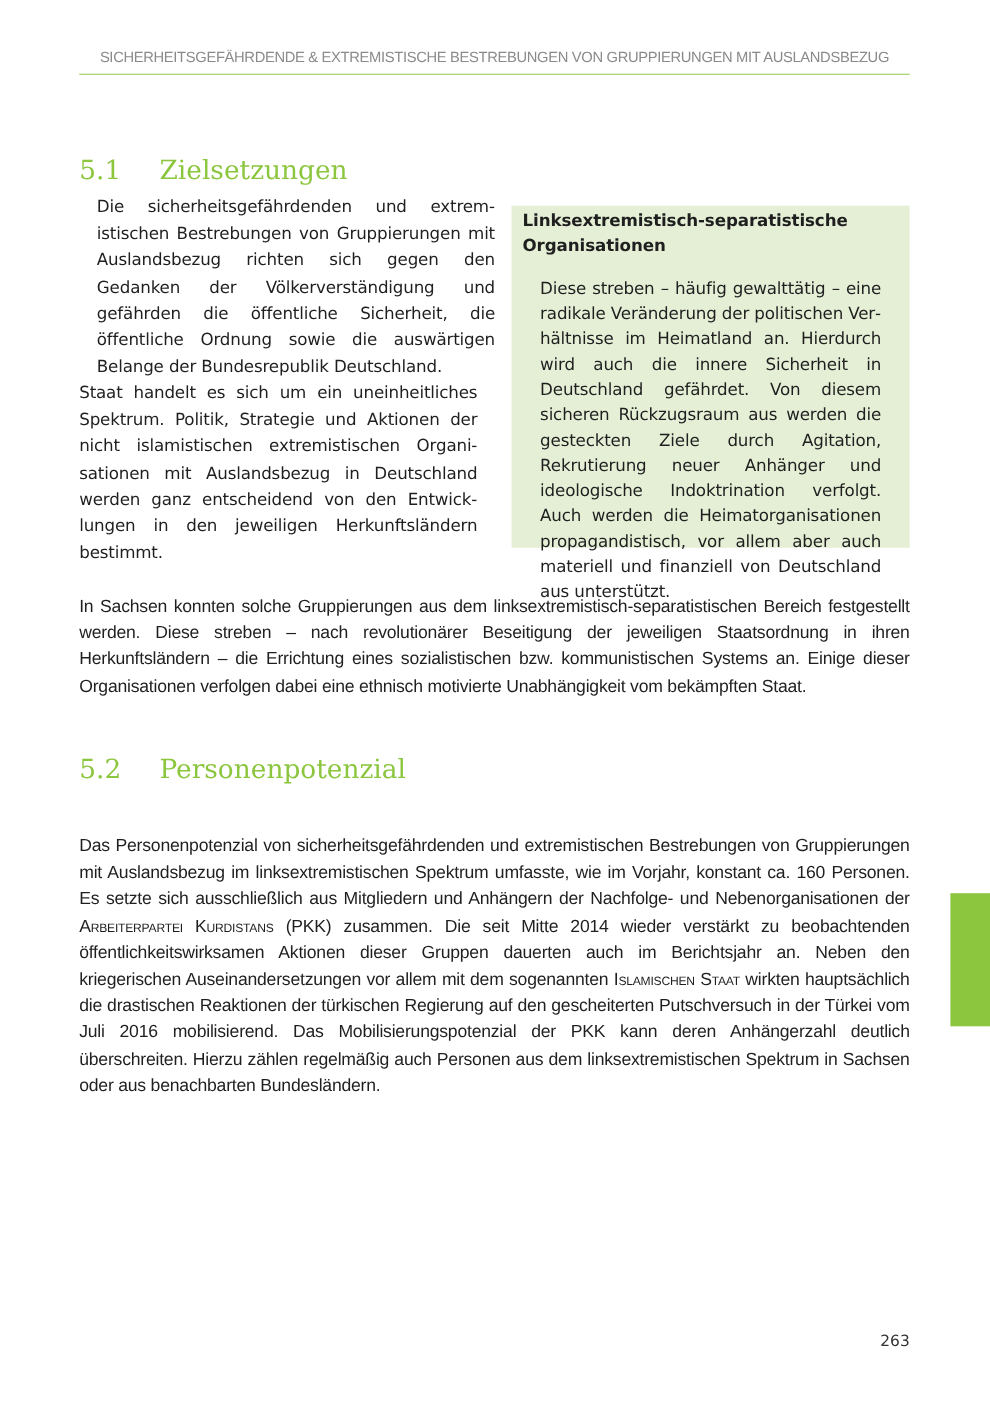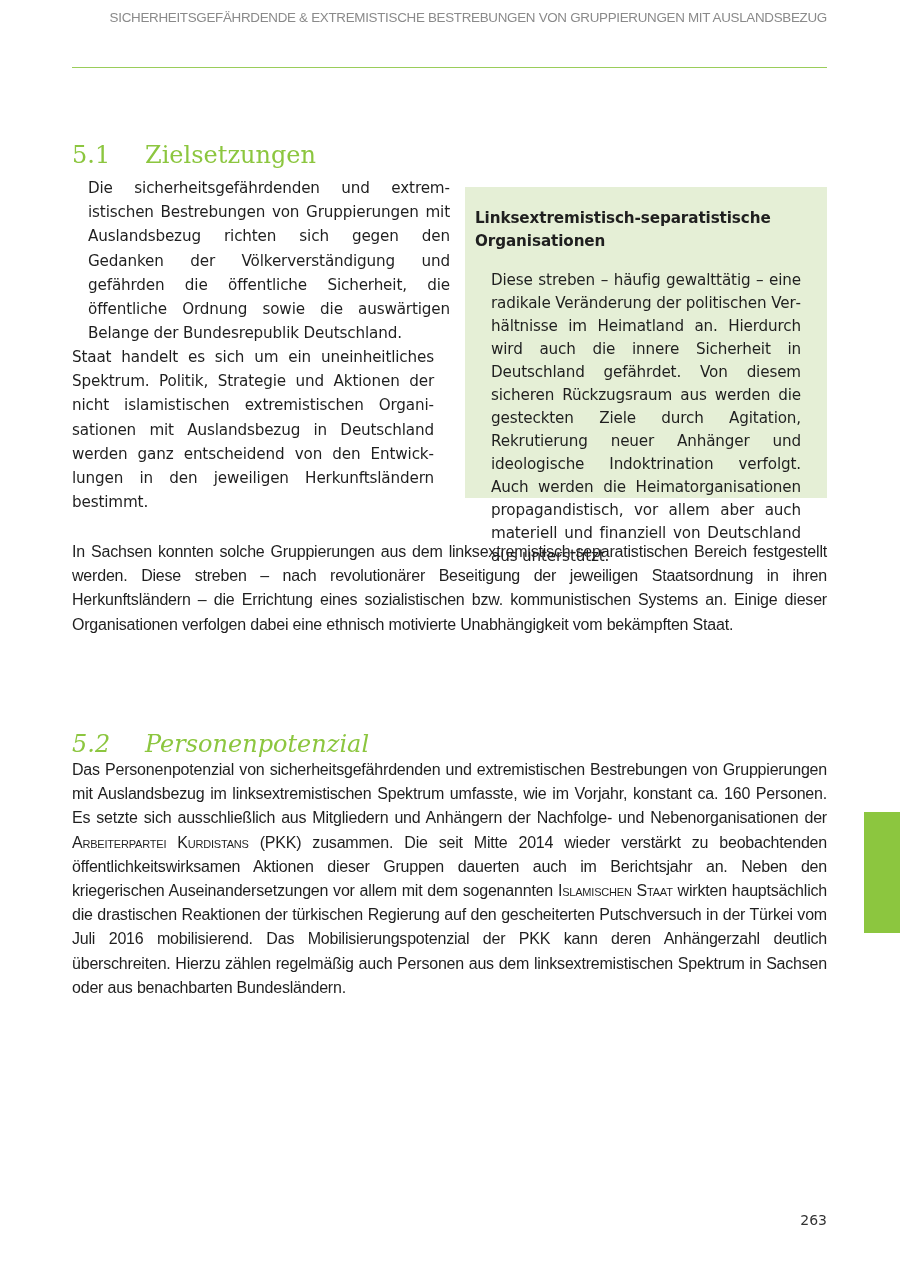--- a/index.html
+++ b/index.html
@@ -1,22 +1,22 @@
 <!DOCTYPE html>
 <html><head>
   <meta charset="utf-8">
   <style>
     html, body { margin: 0; padding: 0; background: #ffffff; }
     body {
       width: 900px; height: 1276px; position: relative; overflow: hidden;
       font-family: "DejaVu Sans", sans-serif; color: #1f1f1f;
     }
     .running-head {
-      position: absolute; left: 72px; top: 8px; width: 755px;
-      text-align: right; color: #8a8a8a; font-size: 13.4px; line-height: 20px;
+      position: absolute; left: 72px; top: 42px; width: 755px;
+      text-align: center; color: #8a8a8a; font-size: 13.4px; line-height: 20px;
       letter-spacing: -0.3px;
       font-family: "Liberation Sans", sans-serif;
     }
     .head-rule {
       position: absolute; left: 72px; top: 67px; width: 755px; height: 1px;
       background: #9acd5a;
     }
     .section-heading {
       position: absolute; left: 72px; color: #8cc63f;
       font-family: "DejaVu Serif", serif; font-size: 24px; line-height: 30px;
@@ -24,21 +24,21 @@
     }
     .section-heading .num { display: inline-block; width: 73px; }
     .para {
       position: absolute; font-size: 15.2px; line-height: 24.2px;
       text-align: justify; margin: 0; hyphens: manual;
       font-family: "DejaVu Sans", sans-serif; letter-spacing: -0.15px;
     }
     .para.condensed { font-family: Liberation Sans, sans-serif; font-size: 16px; letter-spacing: -0.2px; }
     .infobox {
       position: absolute; left: 465px; top: 187px; width: 362px; height: 311px;
-      background: #e5efd6; box-sizing: border-box; padding: 20px 10px 0 10px;
+      background: #e5efd6; box-sizing: border-box; padding: 2px 10px 0 10px;
     }
     .infobox .box-title {
       font-weight: bold; font-size: 15.2px; line-height: 23px; text-align: justify;
       margin: 0; letter-spacing: -0.1px;
     }
     .infobox .box-body {
       font-size: 15.2px; line-height: 23px; text-align: justify; margin: 16px;
       letter-spacing: -0.15px;
     }
     .smallcaps { font-variant: small-caps; }
@@ -66,21 +66,21 @@
 <p class="para" style="left:88px; top:176px; width:362px;">Die sicherheitsgefährdenden und extrem­istischen Bestrebungen von Gruppierun­gen mit Auslandsbezug richten sich gegen den Gedanken der Völkerverständigung und gefährden die öffentliche Sicherheit, die öffentliche Ordnung sowie die auswärtigen Belange der Bundesrepublik Deutschland.</p>
 <p class="para" style="left:72px; top:345px; width:362px;">Staat handelt es sich um ein uneinheitliches Spektrum. Politik, Strategie und Aktionen der nicht islamistischen extremistischen Organi­sationen mit Auslandsbezug in Deutschland werden ganz entscheidend von den Entwick­lungen in den jeweiligen Herkunftsländern bestimmt.</p>
 
 <div class="infobox">
   <p class="box-title">Linksextremistisch-separatistische Orga­nisationen</p>
   <p class="box-body">Diese streben – häufig gewalttätig – eine radikale Veränderung der politischen Ver­hältnisse im Heimatland an. Hierdurch wird auch die innere Sicherheit in Deutschland gefährdet. Von diesem sicheren Rückzugs­raum aus werden die gesteckten Ziele durch Agitation, Rekrutierung neuer Anhänger und ideologische Indoktrination verfolgt. Auch werden die Heimatorganisationen propagan­distisch, vor allem aber auch materiell und finanziell von Deutschland aus unterstützt.</p>
 </div>
 
 <p class="para condensed" style="left:72px; top:540px; width:755px;">In Sachsen konnten solche Gruppierungen aus dem linksextremistisch-separatistischen Bereich festgestellt werden. Diese streben – nach revolutionärer Beseitigung der jeweiligen Staatsordnung in ihren Herkunftsländern – die Errichtung eines sozialistischen bzw. kommunistischen Systems an. Einige dieser Organisationen verfolgen dabei eine ethnisch motivierte Unabhängigkeit vom bekämpften Staat.</p>
 
-<h2 class="section-heading" style="top:709px;font-style:italic;">
+<h2 class="section-heading" style="top:664px;">
   <span class="num">5.2</span><span>Personenpotenzial</span>
 </h2>
 
 <p class="para condensed" style="left:72px; top:758px; width:755px;"><span>Das Personenpotenzial von sicherheitsgefährdenden und extremistischen Bestrebungen von Gruppierungen mit Auslandsbezug im linksextremistischen Spektrum umfasste, wie im Vorjahr, konstant ca. 160 Personen. Es setzte sich ausschließlich aus Mitgliedern und Anhängern der Nachfolge- und Nebenorganisationen der </span><span class="smallcaps">Arbeiterpartei Kurdistans</span><span> (PKK) zusammen. Die seit Mitte 2014 wieder verstärkt zu beobachtenden öffentlichkeitswirksamen Aktionen dieser Gruppen dauerten auch im Berichtsjahr an. Neben den kriegerischen Auseinandersetzungen vor allem mit dem sogenannten </span><span class="smallcaps">Islamischen Staat</span><span> wirkten hauptsächlich die drastischen Reaktionen der türki­schen Regierung auf den gescheiterten Putschversuch in der Türkei vom Juli 2016 mobilisierend. Das Mobilisierungspotenzial der PKK kann deren Anhängerzahl deutlich überschreiten. Hierzu zählen regelmäßig auch Personen aus dem linksextremistischen Spektrum in Sachsen oder aus benachbarten Bundesländern.</span></p>
 
 <div class="side-tab"></div>
 
 <div class="page-number">263</div>
 
 </body></html>

